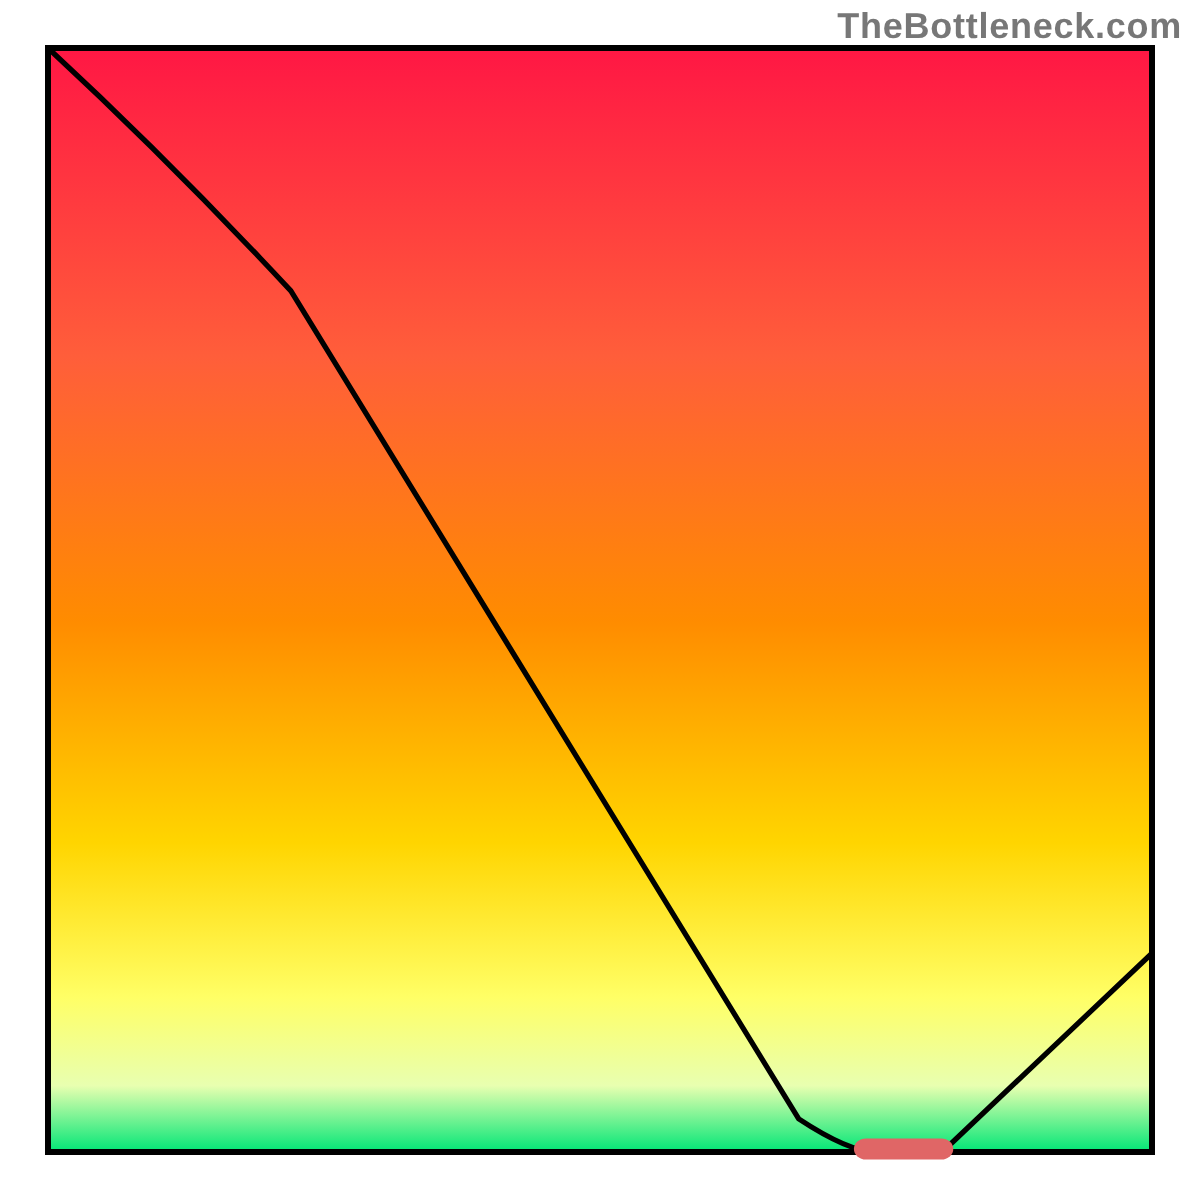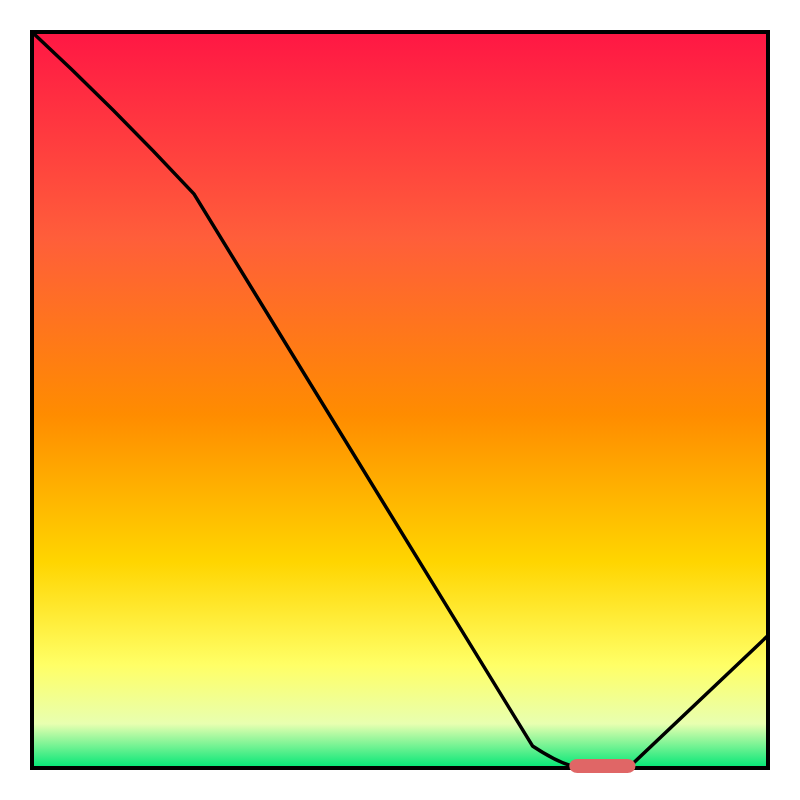--- a/index.html
+++ b/index.html
@@ -25,20 +25,21 @@
     letter-spacing: 0.5px;
   }
   svg {
     display: block;
   }
 </style>
 </head>
 <body>
 
 <div class="chart-container">
+  <div class="watermark">TheBottleneck.com</div>
   <svg width="800" height="800" viewBox="0 0 800 800">
     <defs>
       <linearGradient id="bg-grad" x1="0" y1="0" x2="0" y2="1">
         <stop id="g0" offset="0%" stop-color="#ff1744"></stop>
         <stop id="g1" offset="28%" stop-color="#ff5e3a"></stop>
         <stop id="g2" offset="52%" stop-color="#ff8c00"></stop>
         <stop id="g3" offset="72%" stop-color="#ffd500"></stop>
         <stop id="g4" offset="86%" stop-color="#ffff66"></stop>
         <stop id="g5" offset="94%" stop-color="#e8ffb0"></stop>
         <stop id="g6" offset="100%" stop-color="#00e676"></stop>

